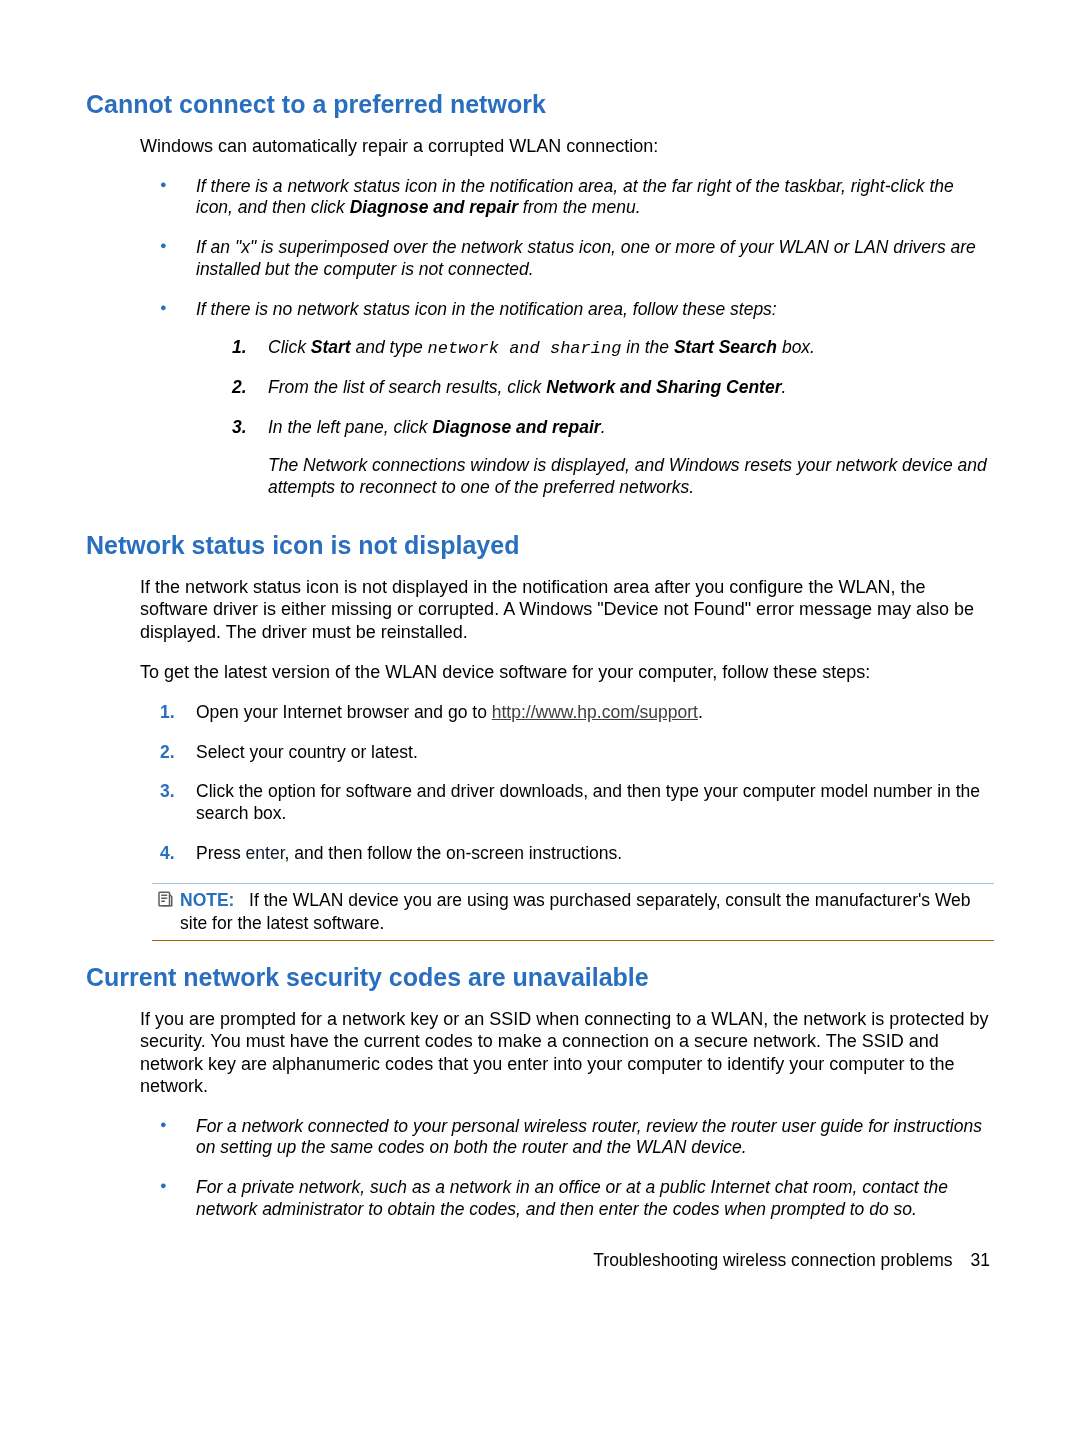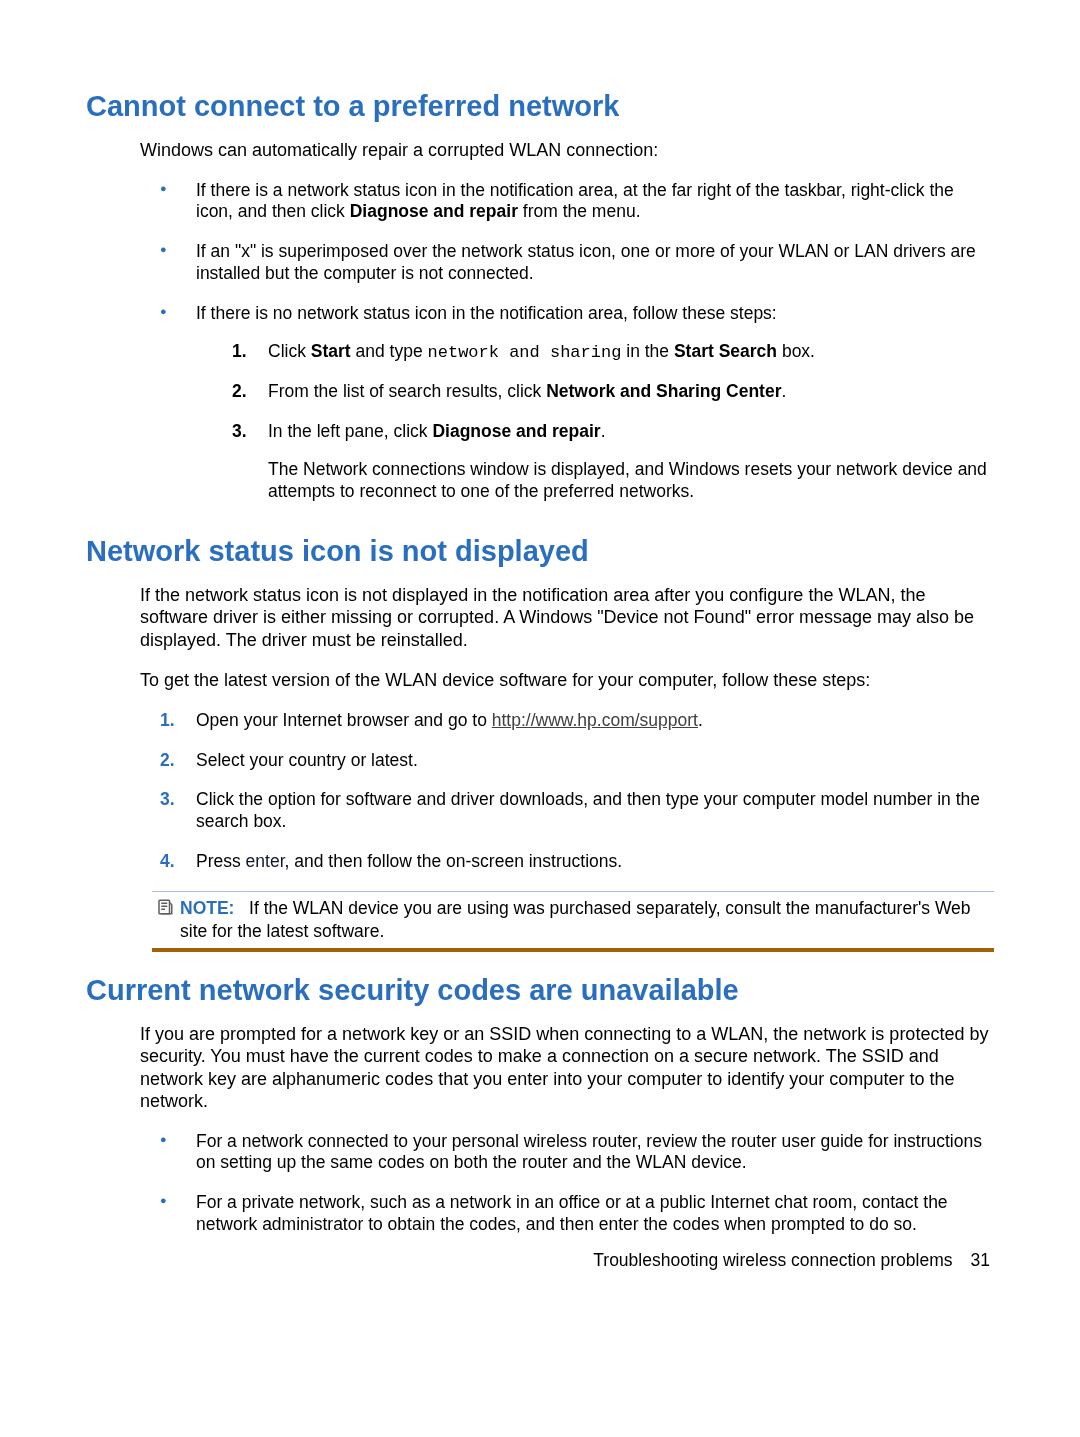--- a/index.html
+++ b/index.html
@@ -12,33 +12,34 @@
   }
   .page {
     width: 1080px;
     height: 1437px;
     position: relative;
     box-sizing: border-box;
     padding: 90px 86px 0 86px;
   }
   .heading {
     color: #2a6fbf;
-    font-size: 29px;
+    font-size: 25px;
     font-weight: bold;
     margin: 0 0 16px 0;
   }
   .body-text {
     font-size: 18px;
     line-height: 1.25;
     margin: 0 0 18px 54px;
   }
   .ul {
     list-style: none;
     padding: 0;
     margin: 0 0 0 74px;
+    font-style: italic;
   }
   .ul > .li {
     position: relative;
     padding-left: 36px;
     margin-bottom: 18px;
     font-size: 17.5px;
     line-height: 1.25;
   }
   .ul > .li::before {
     content: "●";
@@ -91,21 +92,21 @@
   }
   .link {
     color: #404040;
     text-decoration: underline;
   }
   .keyword { color: #0f172a; }
   .bold { font-weight: bold; }
   .note-box {
     margin: 0 0 14px 66px;
     border-top: 1px solid #aac0e0;
-    border-bottom: 4px solid #a16207;
+    border-bottom: 1px solid #a16207;
     padding: 5px 0 5px 0;
     font-size: 17.5px;
     line-height: 1.3;
     position: relative;
   }
   .note-icon {
     position: absolute;
     left: 4px;
     top: 6px;
     width: 18px;

